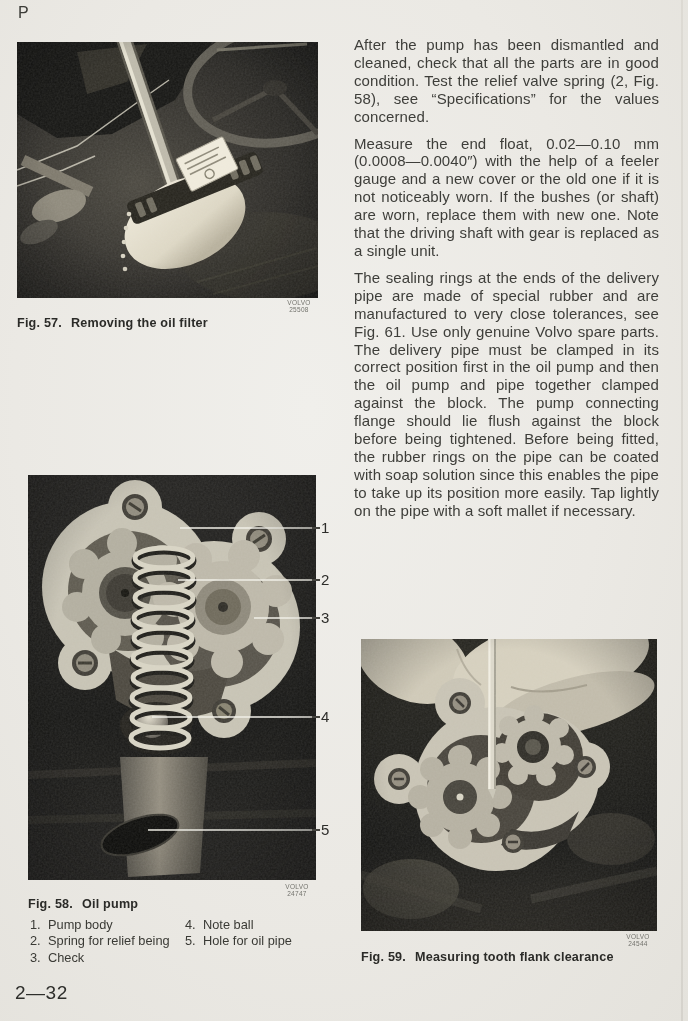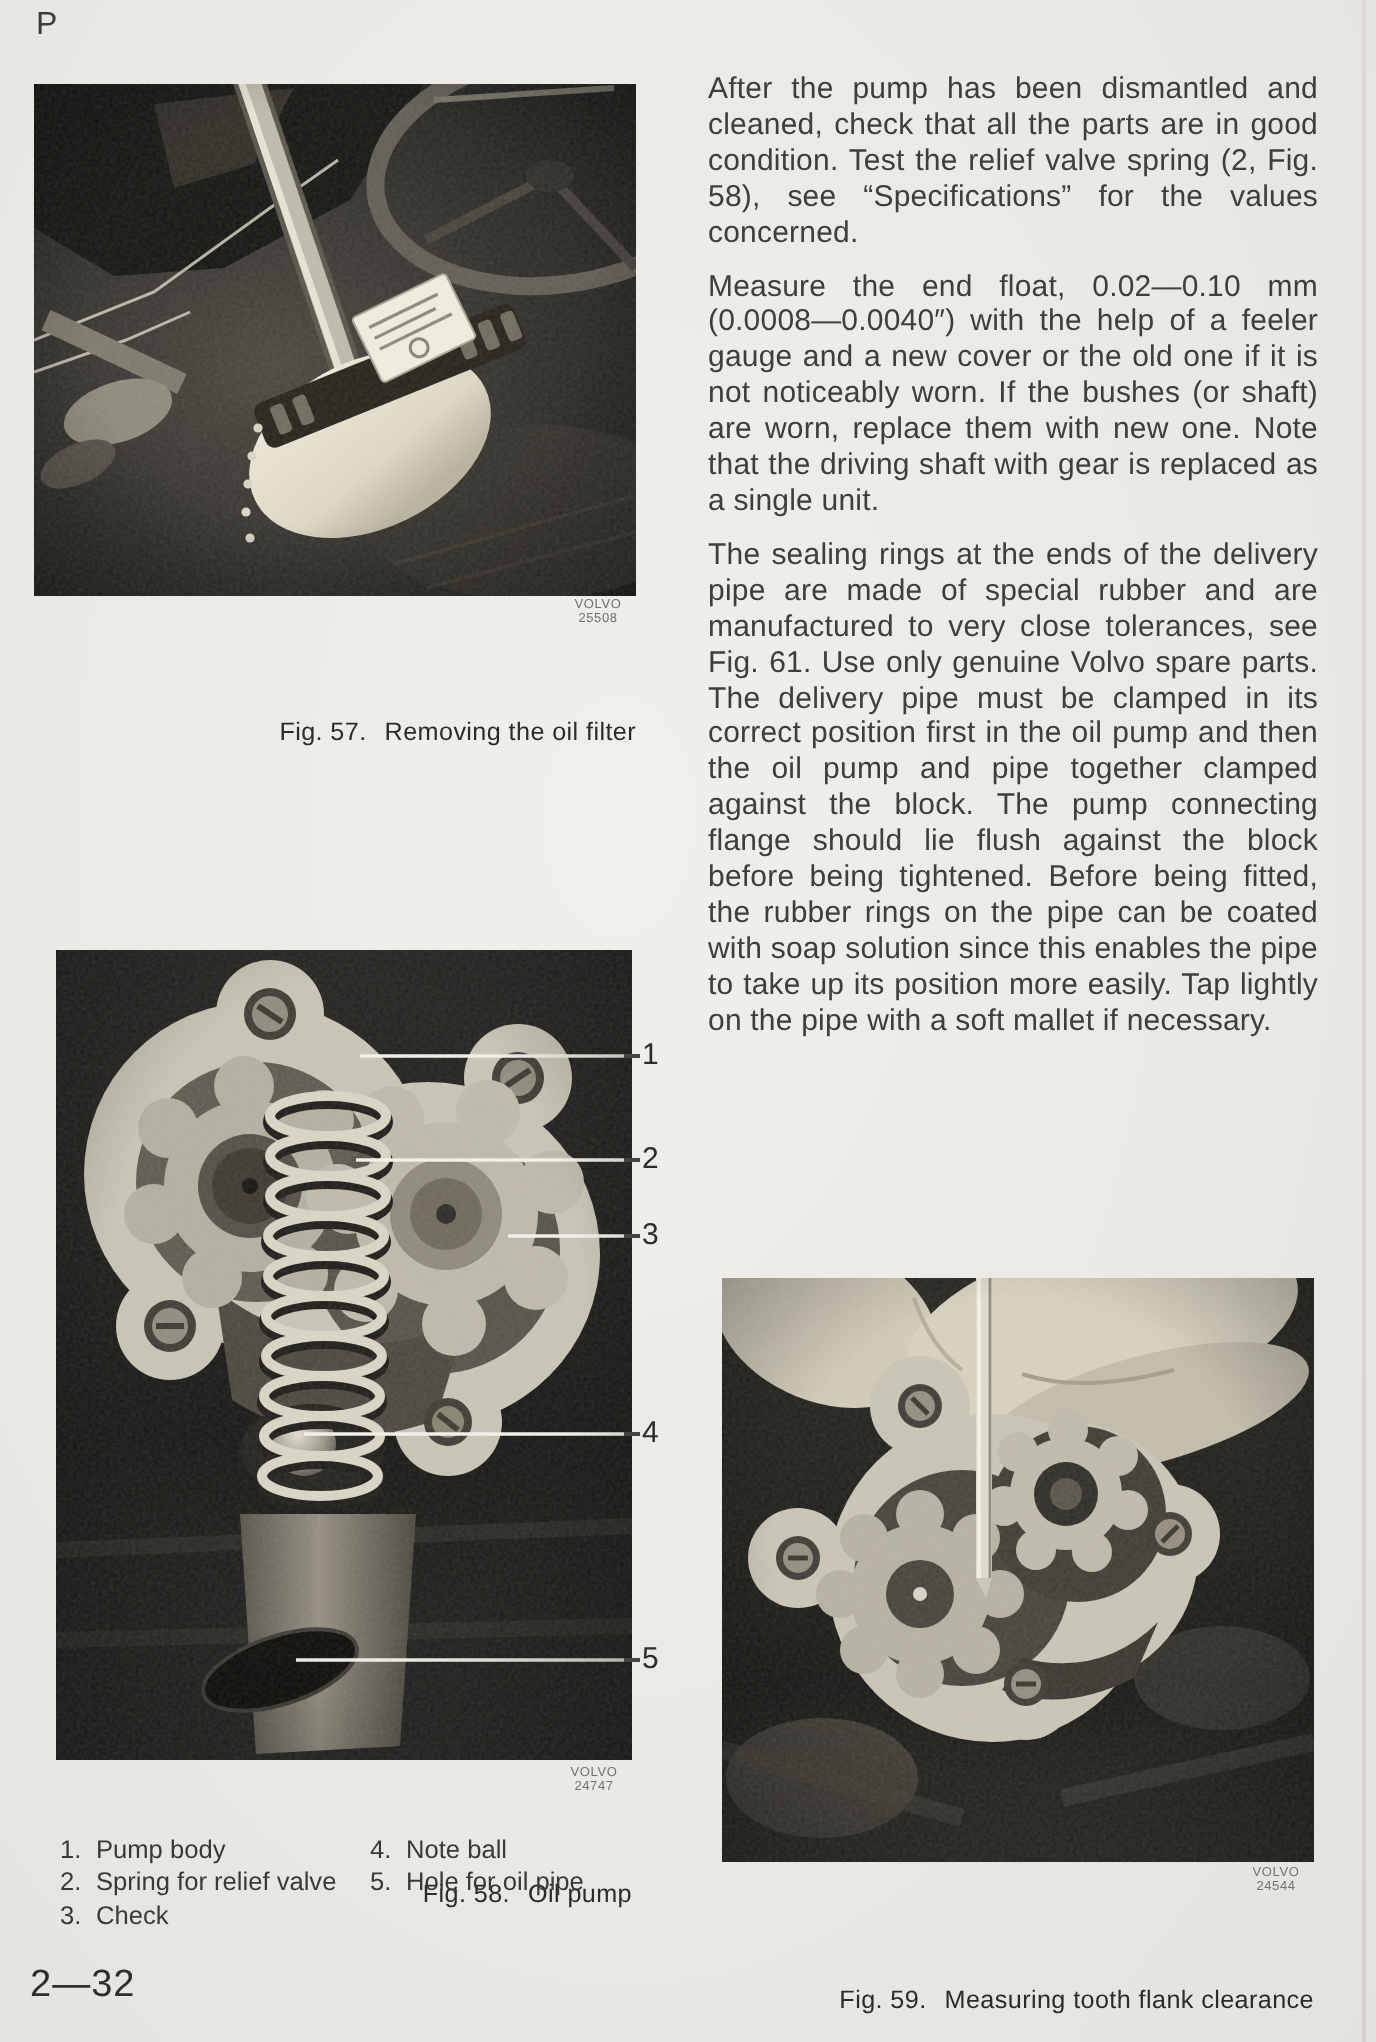--- a/index.html
+++ b/index.html
@@ -16,22 +16,22 @@
   .edge-line {
     position:absolute; top:0; right:5px; width:2px; height:100%;
     background:linear-gradient(#d8d5ce, #cfccc5); opacity:.7;
   }
   .header-letter {
     position:absolute; left:18px; top:4px;
     font-size:16px; color:#3c3c38; letter-spacing:1px;
   }
   .photo { position:absolute; display:block; }
   .caption {
-    position:absolute; text-align:right;
-    font-weight:normal; font-size:12.6px; color:#2b2b28; letter-spacing:.2px;margin-top:43px;
+    position:absolute; text-align:left;
+    font-weight:bold; font-size:12.6px; color:#2b2b28; letter-spacing:.2px;
   }
   .caption .cap-label { margin-right:9px; }
   .wm {
     position:absolute; width:44px; text-align:center;
     font-size:6.5px; line-height:7px; color:#73736d; letter-spacing:.3px;
   }
   
   .article {
     position:absolute; left:354px; top:36px; width:305px;
     color:#3e3e3a;
@@ -353,21 +353,21 @@
   </div>
 
   <div class="legend">
     <div class="col col1">
       <div class="row">
         <span class="ln">1.</span>
         <span>Pump body</span>
       </div>
       <div class="row">
         <span class="ln">2.</span>
-        <span>Spring for relief valve</span>
+        <span>Spring for relief being</span>
       </div>
       <div class="row">
         <span class="ln">3.</span>
         <span>Check</span>
       </div>
     </div>
     <div class="col col2">
       <div class="row">
         <span class="ln">4.</span>
         <span>Note ball</span>

